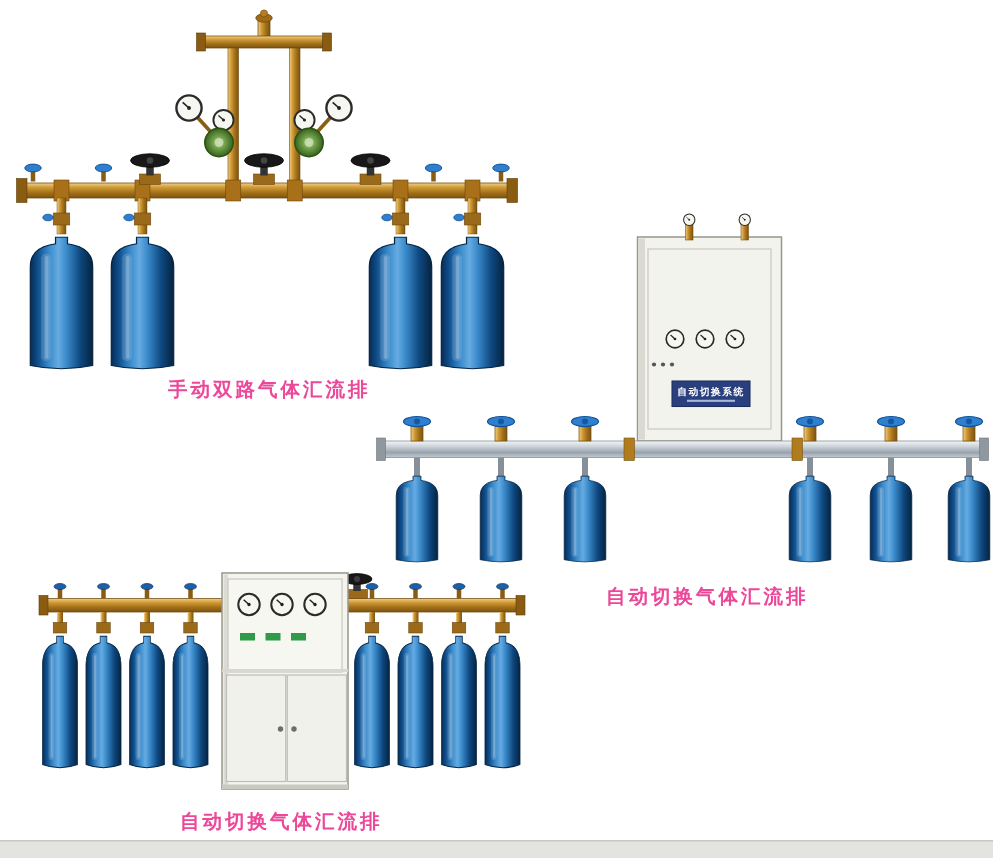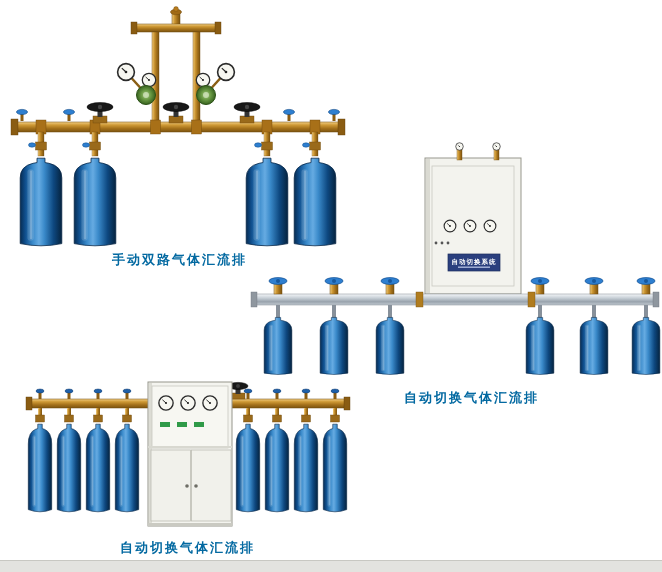--- a/index.html
+++ b/index.html
@@ -3,21 +3,21 @@
 <meta charset="utf-8">
 <style>
   html,body{margin:0;padding:0;background:#ffffff;}
   .page{
     position:relative;width:662px;height:572px;background:#ffffff;overflow:hidden;
     font-family:"DejaVu Sans", sans-serif;
   }
   .scene{position:absolute;}
   .scene svg{display:block;}
   .caption{
-    position:absolute;font-weight:bold;font-size:13px;color:#0369a1;
+    position:absolute;font-weight:bold;font-size:13px;color:#ec4899;
     letter-spacing:2px;white-space:nowrap;
   }
   .cap1{left:112px;top:251px;}
   .cap2{left:404px;top:389px;}
   .cap3{left:120px;top:539px;}
   .bottom-strip{
     position:absolute;left:0;top:560px;width:662px;height:12px;
     background:#e3e3df;border-top:1px solid #c8c8c2;
   }
   .cab-label{font-size:6.5px;fill:#ffffff;font-weight:bold;letter-spacing:1px;

